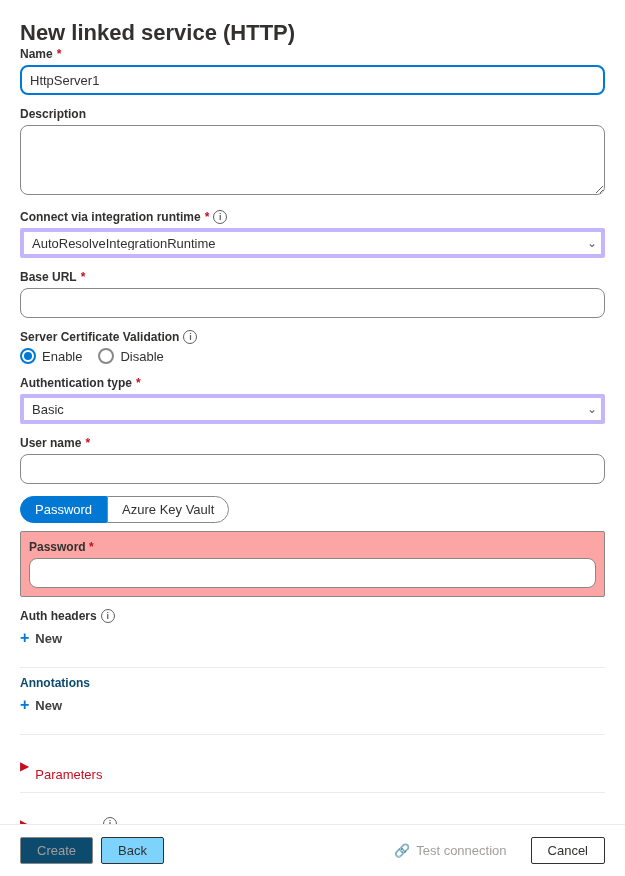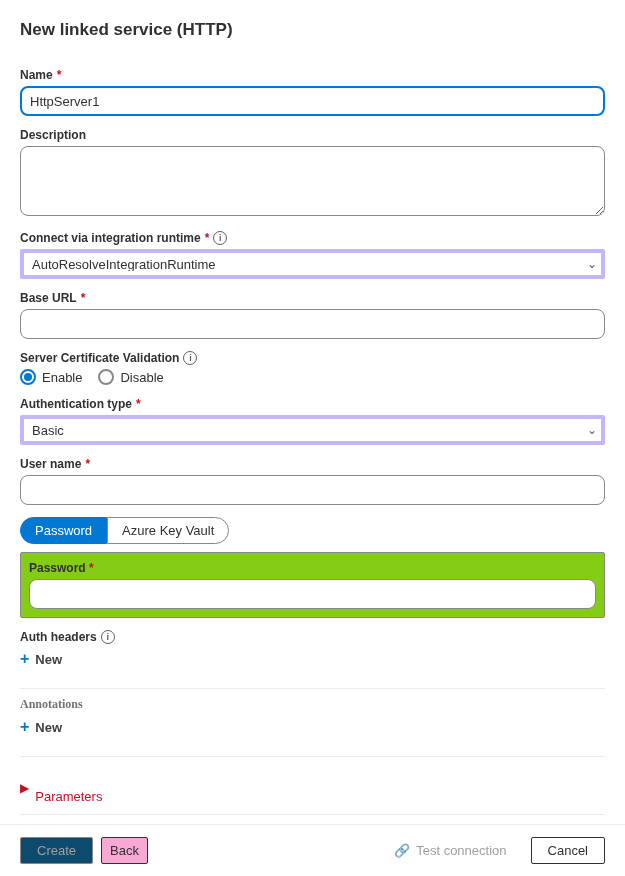--- a/index.html
+++ b/index.html
@@ -11,24 +11,24 @@
       width: 625px;
       min-height: 876px;
     }
     .panel {
       padding: 20px 20px 0 20px;
       display: flex;
       flex-direction: column;
       gap: 0;
     }
     .panel-title {
-      font-size: 17px;
+      font-size: 22px;
       font-weight: 600;
       color: #323130;
-      margin-bottom: 28px;
+      margin-bottom: 1px;
     }
     .field-group {
       margin-bottom: 12px;
     }
     .field-label {
       font-size: 12px;
       font-weight: 600;
       color: #323130;
       margin-bottom: 4px;
       display: flex;
@@ -148,21 +148,21 @@
     .tab-btn:first-child {
       border-radius: 14px 0 0 14px;
     }
     .tab-btn:last-child {
       border-radius: 0 14px 14px 0;
     }
     .password-box {
       border: 1px solid #8a8886;
       border-radius: 2px;
       padding: 8px;
-      background: #84cc16;
+      background: #fca5a5;
     }
     .password-label {
       font-size: 12px;
       font-weight: 600;
       color: #323130;
       margin-bottom: 4px;
     }
     .section-divider {
       border: none;
       border-top: 1px solid #edebe9;
@@ -218,22 +218,22 @@
     .btn-create {
       padding: 5px 16px;
       background: #0c4a6e;
       border: 1px solid #8a8886;
       border-radius: 2px;
       font-size: 13px;
       color: #a19f9d;
       cursor: not-allowed;
     }
     .btn-back {
-      padding: 5px 8px;
-      background: #f9a8d4;
+      padding: 5px 16px;
+      background: #7dd3fc;
       border: 1px solid #323130;
       border-radius: 2px;
       font-size: 13px;
       color: #323130;
       cursor: pointer;
       text-align: right;
     }
     .btn-test {
       margin-left: auto;
       padding: 5px 16px;
@@ -254,23 +254,22 @@
       font-size: 13px;
       color: #323130;
       cursor: pointer;
     }
     .content-scroll {
       padding-bottom: 60px;
     }
     .section-title {
       font-size: 12px;
       font-weight: 600;
-      color: #737373;
+      color: #0c4a6e;
       margin-bottom: 4px;
-      font-family: Liberation Serif, serif;
     }
   </style>
 </head>
 <body>
 
 <div class="panel content-scroll">
   <div class="panel-title">New linked service (HTTP)</div>
 
   <div class="field-group">
     <div class="field-label">

